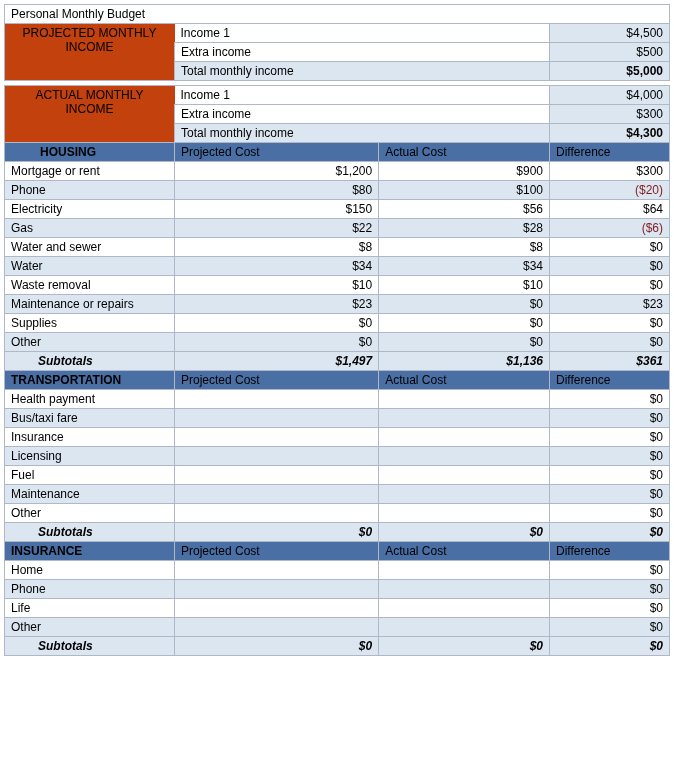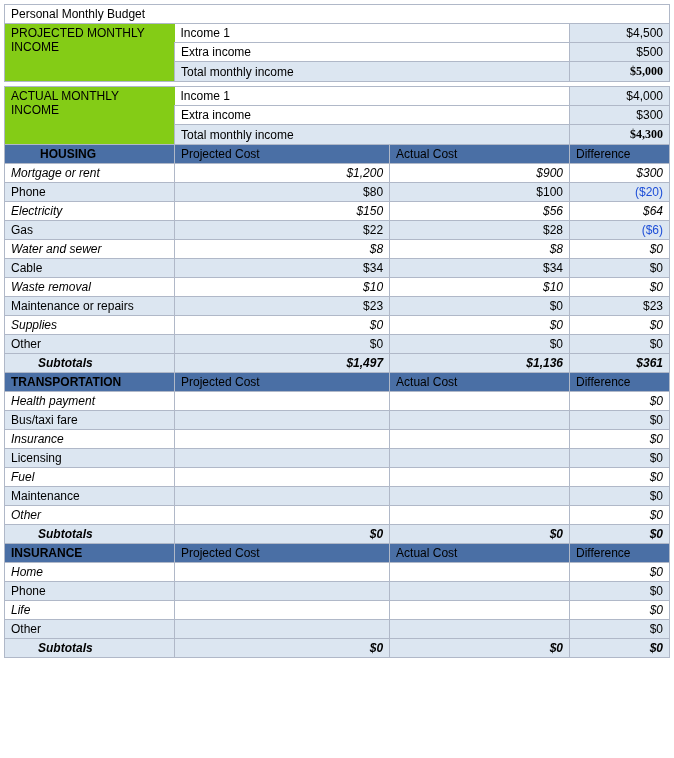--- a/index.html
+++ b/index.html
@@ -1,43 +1,43 @@
 <!DOCTYPE html>
 <html><head>
   <meta charset="utf-8">
   <style>
     * { margin: 0; padding: 0; box-sizing: border-box; }
     body { font-family: Arial, sans-serif; font-size: 12px; background: #fff; }
     .page { width: 674px; background: #fff; padding: 4px; }
     table { width: 100%; border-collapse: collapse; }
     td, th { border: 1px solid #b0b8c8; padding: 2px 6px; }
-    .section-label { background: #84cc16; font-weight: normal; vertical-align: top; }
+    .section-label { background: #c2410c; font-weight: normal; vertical-align: top; text-align: center; }
     .value-right { text-align: right; }
-    .bold-value { font-weight: bold; font-family: Liberation Serif, serif; }
+    .bold-value { font-weight: bold; }
     .row-light { background: #dce6f1; }
-    .row-white { background: #fff; font-style: italic; }
+    .row-white { background: #fff; }
     .subtotal-row { font-style: italic; font-weight: bold; padding-left: 33px; }
-    .negative { color: #1d4ed8; }
+    .negative { color: #7f1d1d; }
     .income-value-cell { background: #dce6f1; }
   </style>
 </head>
 <body>
 
 <div class="page">
   <table>
 
     <tbody>
         <tr>
       <td colspan="4" class="title-row">Personal Monthly Budget</td>
     </tr>
 
     <tr>
       <td rowspan="3" class="section-label" style="width:170px; border-right:none;">PROJECTED MONTHLY INCOME</td>
       <td colspan="2" style="background:#fff; border-left:none;">Income 1</td>
-      <td class="value-right income-value-cell" style="width:100px;">$4,500</td>
+      <td class="value-right income-value-cell" style="width:120px;">$4,500</td>
     </tr>
     <tr>
       <td colspan="2" style="background:#fff;">Extra income</td>
       <td class="value-right income-value-cell">$500</td>
     </tr>
     <tr>
       <td colspan="2" style="background:#dce6f1;">Total monthly income</td>
       <td class="value-right bold-value income-value-cell">$5,000</td>
     </tr>
 
@@ -90,21 +90,21 @@
       <td class="value-right">$28</td>
       <td class="value-right negative">($6)</td>
     </tr>
     <tr class="row-white">
       <td>Water and sewer</td>
       <td class="value-right">$8</td>
       <td class="value-right">$8</td>
       <td class="value-right">$0</td>
     </tr>
     <tr class="row-light">
-      <td>Cable</td>
+      <td>Water</td>
       <td class="value-right">$34</td>
       <td class="value-right">$34</td>
       <td class="value-right">$0</td>
     </tr>
     <tr class="row-white">
       <td>Waste removal</td>
       <td class="value-right">$10</td>
       <td class="value-right">$10</td>
       <td class="value-right">$0</td>
     </tr>

